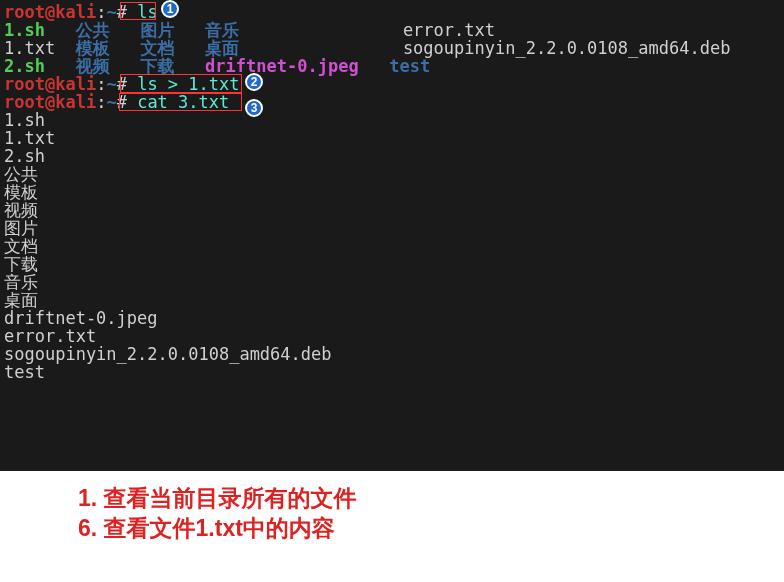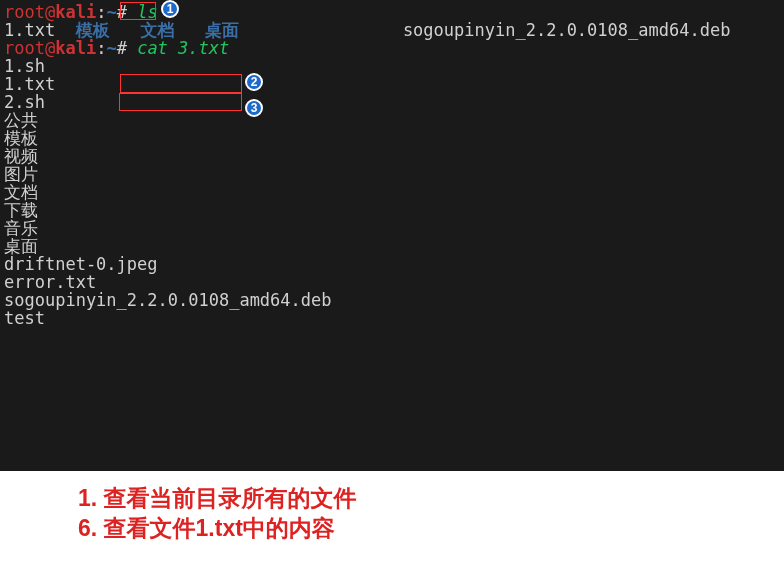--- a/index.html
+++ b/index.html
@@ -21,26 +21,26 @@
       font-size: 17px;
       line-height: 18px;
       padding: 3px 4px;
       position: relative;
       overflow: hidden;
     }
     .line {
       white-space: pre;
       height: 18px;
     }
-    .user { color: #cc3333; font-weight: normal; }
+    .user { color: #cc3333; font-weight: bold; }
     .host { color: #cc3333; font-weight: bold; text-align: center; }
     .colon { color: #d0d0d0; }
     .path { color: #3a6ea5; font-weight: bold; }
     .hash { color: #d0d0d0; }
-    .cmd { color: #22c55e; font-style: italic; }
+    .cmd { color: #5eead4; }
     .dir { color: #3a6ea5; font-weight: bold; }
     .file { color: #d0d0d0; }
     .exec { color: #55cc55; font-weight: bold; }
     .img { color: #d050d0; font-weight: bold; }
     
     .redbox {
       position: absolute;
       border: 1.5px solid #ff3333;
       pointer-events: none;
     }
@@ -82,21 +82,24 @@
       height: 17px;
       background: #d0d0d0;
       vertical-align: text-bottom;
     }
   </style>
 </head>
 <body>
 
 <div class="terminal">
   <div class="line"><span class="user">root</span><span class="user">@</span><span class="host">kali</span><span class="colon">:</span><span class="path">~</span><span class="hash"># </span><span class="cmd">ls</span></div>
+  <div class="line"><span class="exec">1.sh</span>   <span class="dir">公共</span>   <span class="dir">图片</span>   <span class="dir">音乐</span>                <span class="file">error.txt</span></div>
   <div class="line"><span class="file">1.txt</span>  <span class="dir">模板</span>   <span class="dir">文档</span>   <span class="dir">桌面</span>                <span class="file">sogoupinyin_2.2.0.0108_amd64.deb</span></div>
+  <div class="line"><span class="exec">2.sh</span>   <span class="dir">视频</span>   <span class="dir">下载</span>   <span class="img">driftnet-0.jpeg</span>   <span class="dir">test</span></div>
+  <div class="line"><span class="user">root</span><span class="user">@</span><span class="host">kali</span><span class="colon">:</span><span class="path">~</span><span class="hash"># </span><span class="cmd">ls &gt; 1.txt</span></div>
   <div class="line"><span class="user">root</span><span class="user">@</span><span class="host">kali</span><span class="colon">:</span><span class="path">~</span><span class="hash"># </span><span class="cmd">cat 3.txt</span></div>
   <div class="line">1.sh</div>
   <div class="line">1.txt</div>
   <div class="line">2.sh</div>
   <div class="line">公共</div>
   <div class="line">模板</div>
   <div class="line">视频</div>
   <div class="line">图片</div>
   <div class="line">文档</div>
   <div class="line">下载</div>

